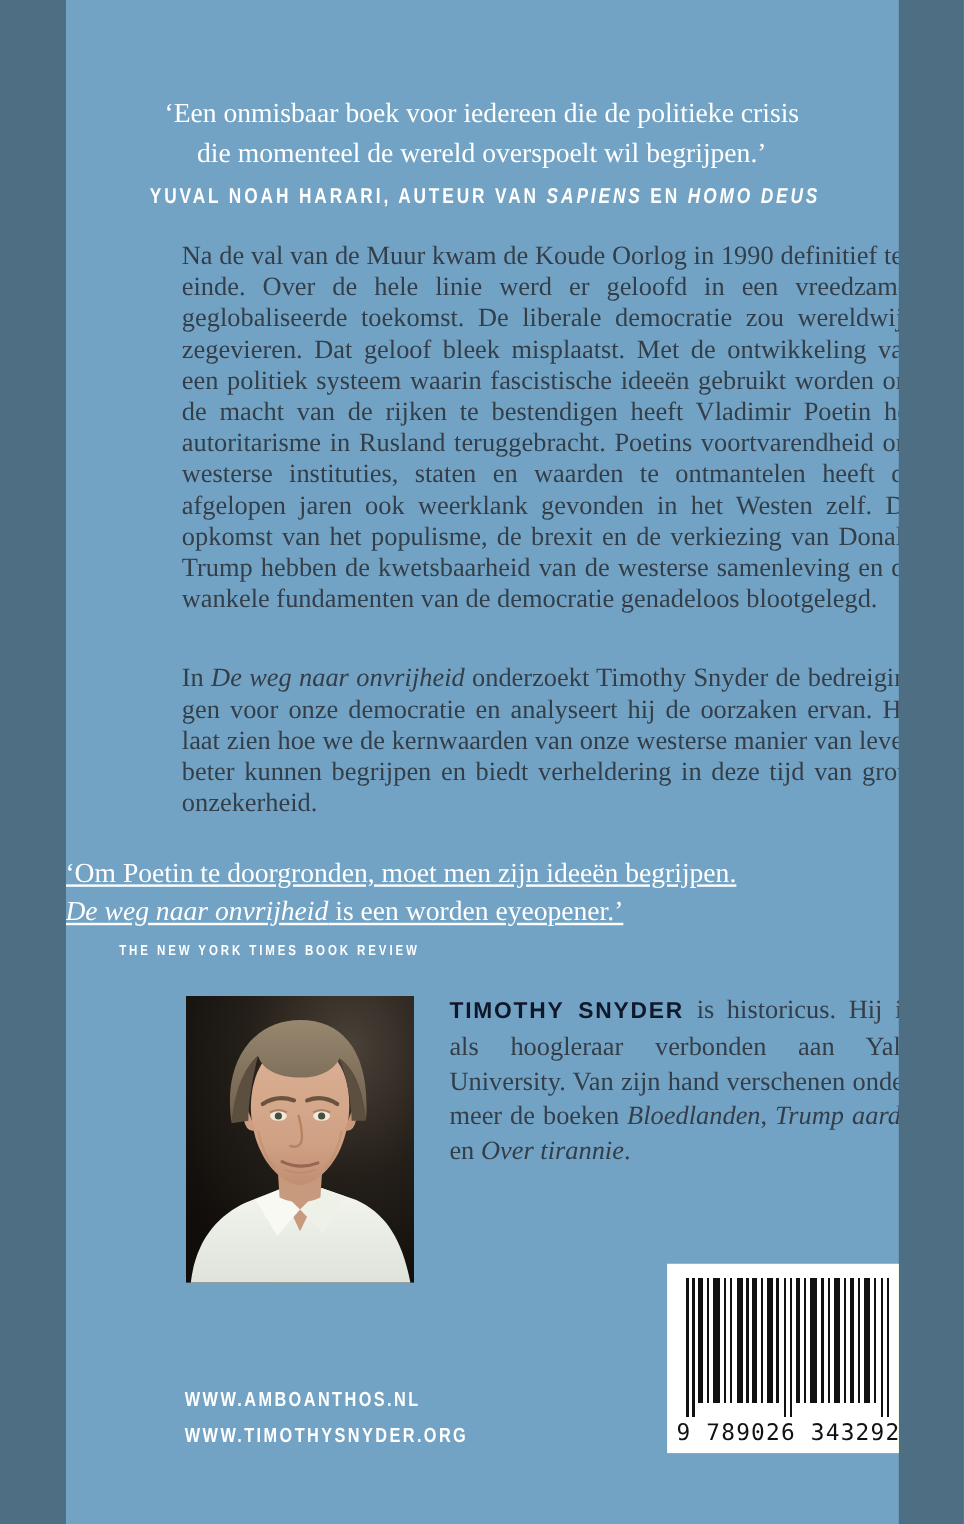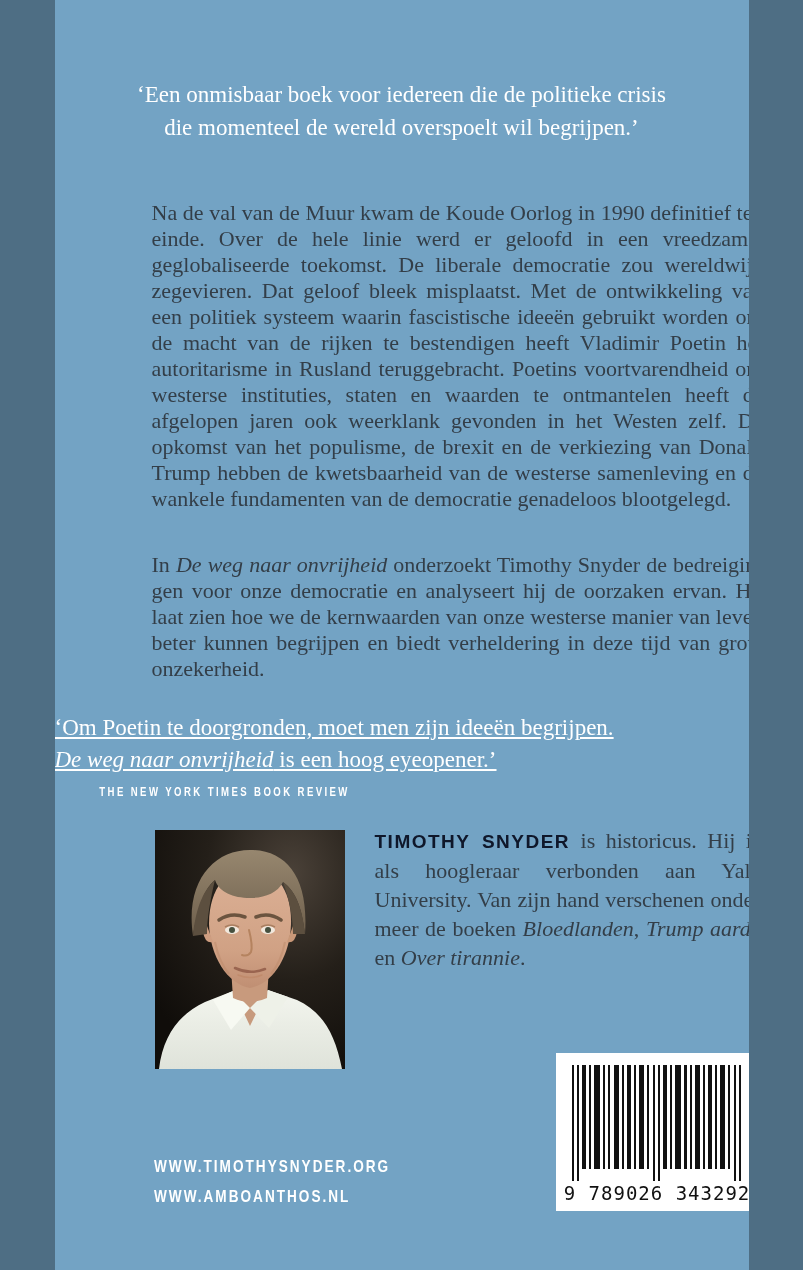--- a/index.html
+++ b/index.html
@@ -62,30 +62,31 @@
   .websites p{margin:0;white-space:nowrap;}
 </style>
 </head>
 <body>
 
 <div class="cover">
 
   <section class="top-quote">
     <p class="q">‘Een onmisbaar boek voor iedereen die de politieke crisis</p>
     <p class="q">die momenteel de wereld overspoelt wil begrijpen.’</p>
+    <p class="attr-line"><span class="condensed"><span>YUVAL NOAH HARARI, AUTEUR VAN </span><i>SAPIENS</i><span> EN </span><i>HOMO DEUS</i></span></p>
   </section>
 
   <section class="synopsis">
     <p>Na de val van de Muur kwam de Koude Oorlog in 1990 definitief ten einde. Over de hele linie werd er geloofd in een vreedzame, geglobali­seerde toekomst. De liberale democratie zou wereldwijd zegevieren. Dat geloof bleek misplaatst. Met de ontwikkeling van een politiek systeem waarin fascistische ideeën gebruikt worden om de macht van de rijken te bestendigen heeft Vladimir Poetin het autoritarisme in Rusland teruggebracht. Poetins voortvarendheid om westerse insti­tuties, staten en waarden te ontmantelen heeft de afgelopen jaren ook weerklank gevonden in het Westen zelf. De opkomst van het populisme, de brexit en de verkiezing van Donald Trump hebben de kwetsbaarheid van de westerse samenleving en de wankele funda­menten van de democratie genadeloos blootgelegd.</p>
     <p><span>In </span><i>De weg naar onvrijheid</i><span> onderzoekt Timothy Snyder de bedreigin­gen voor onze democratie en analyseert hij de oorzaken ervan. Hij laat zien hoe we de kernwaarden van onze westerse manier van leven beter kunnen begrijpen en biedt verheldering in deze tijd van grote onzekerheid.</span></p>
   </section>
 
   <section class="review">
     <p class="q">‘Om Poetin te doorgronden, moet men zijn ideeën begrijpen.</p>
-    <p class="q"><i>De weg naar onvrijheid</i><span> is een hoog eyeopener.’</span></p>
+    <p class="q"><i>De weg naar onvrijheid</i><span> is een worden eyeopener.’</span></p>
     <p class="attr-line"><span class="condensed">THE NEW YORK TIMES BOOK REVIEW</span></p>
   </section>
 
   <section class="author">
     <div class="photo">
       <svg viewBox="0 0 190 239" preserveAspectRatio="none">
         <defs>
           <radialGradient id="bgGlow" cx="0.72" cy="0.18" r="0.9">
             <stop offset="0" stop-color="#4a4138"></stop>
             <stop offset="0.5" stop-color="#241f19"></stop>
@@ -181,17 +182,17 @@
       <rect x="164" y="12" width="5" height="104" fill="#111"></rect>
       <rect x="172" y="12" width="2" height="104" fill="#111"></rect>
 
       <rect x="178" y="12" width="2" height="116" fill="#111"></rect>
       <rect x="183" y="12" width="2" height="116" fill="#111"></rect>
       <text x="101" y="147" text-anchor="middle" font-family="DejaVu Sans Mono, monospace" font-size="19" letter-spacing="1" fill="#111">9 789026 343292</text>
     </svg>
   </div>
 
   <footer class="websites">
+    <p><span class="condensed-left">WWW.AMBOANTHOS.NL</span></p>
     <p><span class="condensed-left">WWW.TIMOTHYSNYDER.ORG</span></p>
-    <p><span class="condensed-left">WWW.AMBOANTHOS.NL</span></p>
   </footer>
 
 </div>
 
 </body></html>

